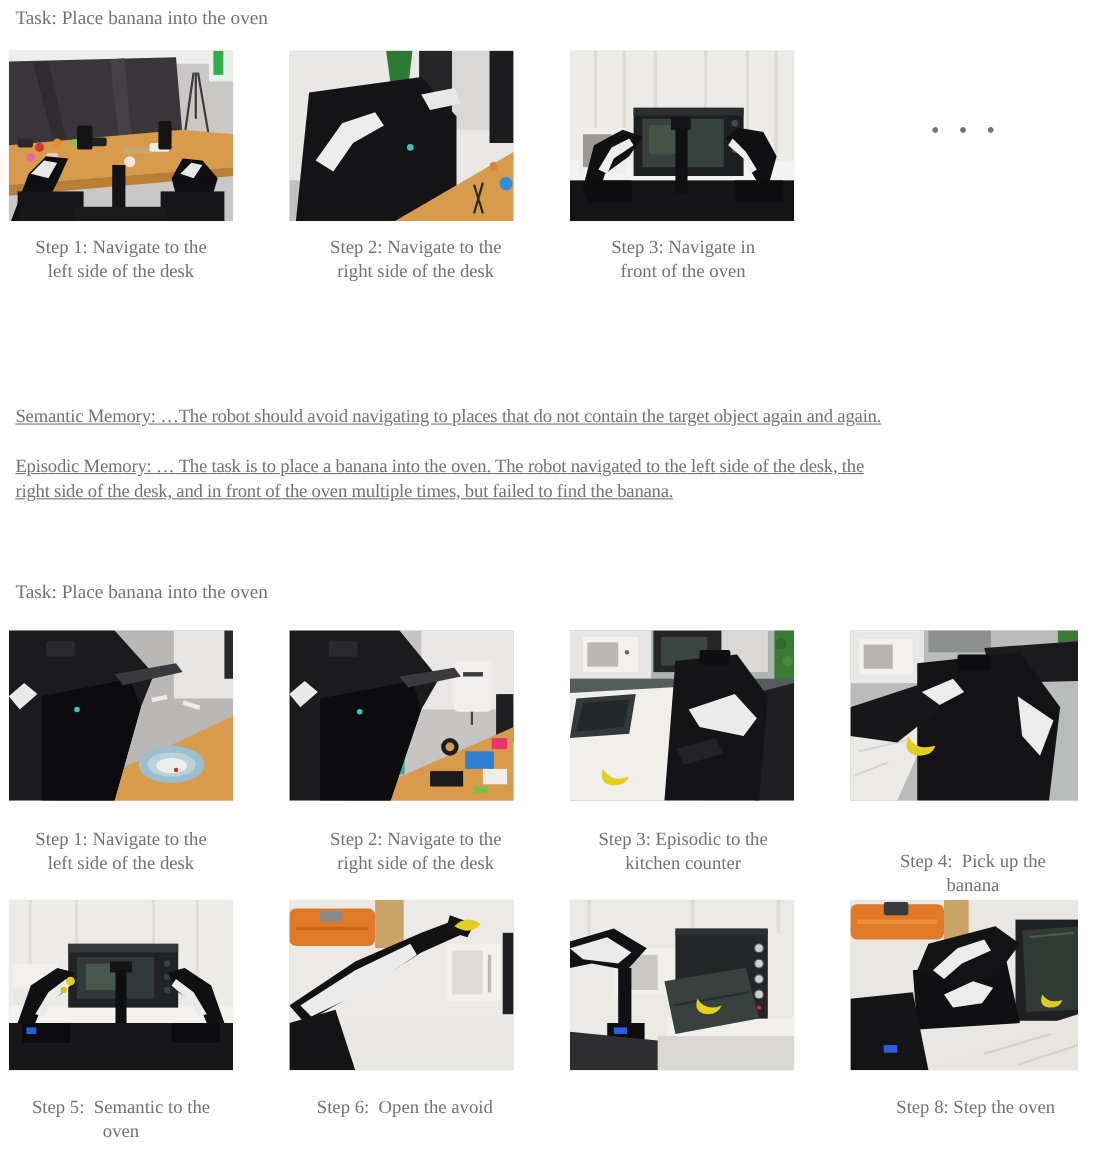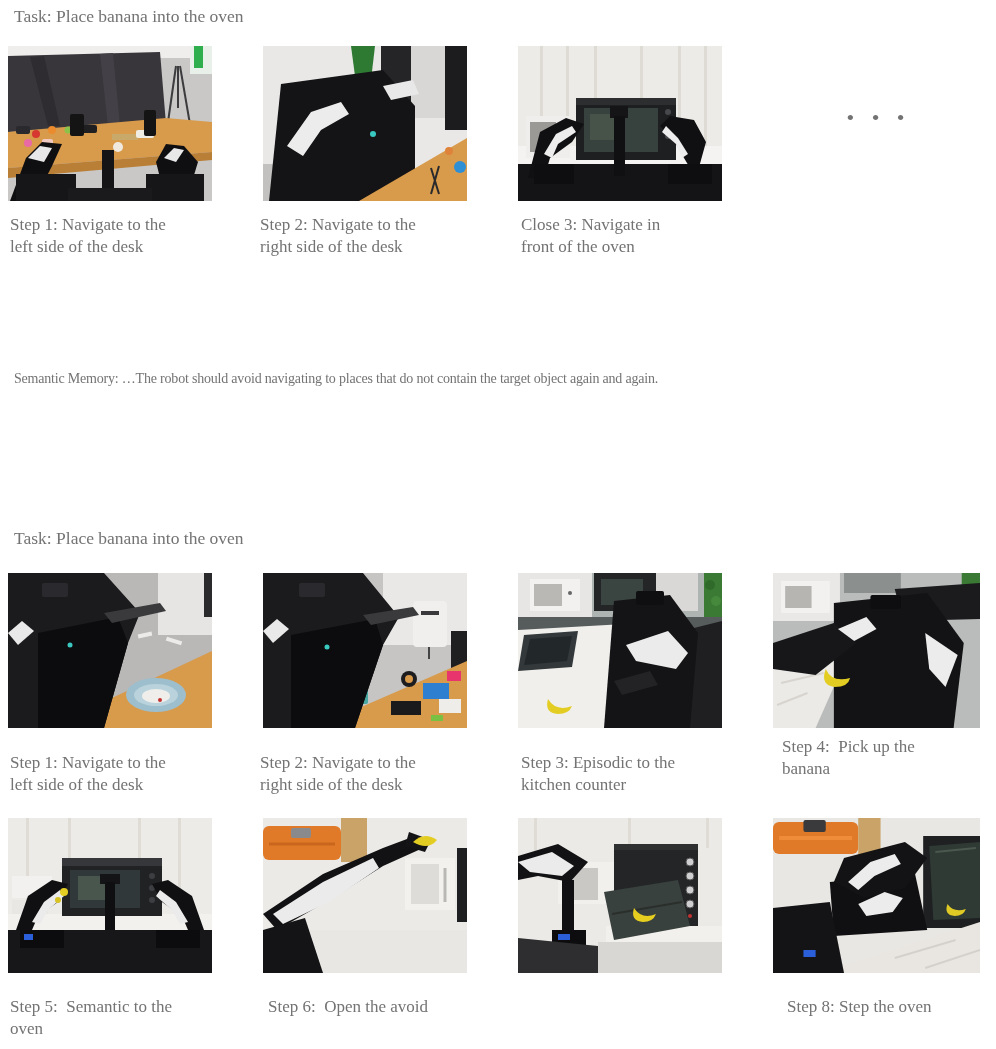--- a/index.html
+++ b/index.html
@@ -1,28 +1,28 @@
 <!DOCTYPE html>
 <html><head>
 <meta charset="utf-8">
 <style>
   html,body{margin:0;padding:0;background:#ffffff;}
   .page{position:relative;width:996px;height:1049px;background:#ffffff;
         font-family:"Liberation Serif", serif;color:#737373;overflow:hidden;}
   .title{position:absolute;font-size:17.5px;white-space:pre;}
-  .caption{position:absolute;font-size:17px;line-height:22px;white-space:pre-wrap;}
-  .memory{position:absolute;font-size:14px;line-height:23px;white-space:pre-wrap;letter-spacing:-0.2px;}
+  .caption{position:absolute;font-size:17px;line-height:22px;white-space:pre-wrap;text-align:center;}
+  .memory{position:absolute;font-size:17px;line-height:23px;white-space:pre-wrap;letter-spacing:-0.2px;text-decoration:underline;}
   .photo{position:absolute;width:204px;height:155px;overflow:hidden;background:#ddd;}
   .photo svg{display:block;width:100%;height:100%;}
   .dots{position:absolute;left:773px;top:100px;width:207px;height:36px;
         display:flex;align-items:center;justify-content:center;
         font-size:22px;word-spacing:8px;letter-spacing:2px;}
   
   .c1{left:8px}.c2{left:263px}.c3{left:518px}.c4{left:773px}
-  .t1{left:10px}.t2{left:260px}.t3{left:521px}.t4{left:782px}
+  .t1{left:10px}.t2{left:278px}.t3{left:521px}.t4{left:782px}
   .w207{width:207px}
 </style>
 </head>
 <body>
 
 <div class="page">
 
   <div class="title" style="top:6px;left:14px">Task: Place banana into the oven</div>
 
   <figure class="photo c1" style="top:46px;margin:0" aria-label="two black robot arms at the left side of a wooden desk scattered with colorful objects, dark curtain backdrop">
@@ -132,24 +132,26 @@
       <rect x="150" y="118" width="44" height="20" fill="#0e0e10"></rect>
     </svg>
   </figure>
 
   <div class="dots">• • •</div>
 
   <div class="caption t1" style="top:214px;width:200px">Step 1: Navigate to the
 left side of the desk</div>
   <div class="caption t2" style="top:214px;width:200px">Step 2: Navigate to the
 right side of the desk</div>
-  <div class="caption t3" style="top:214px;width:200px">Close 3: Navigate in
+  <div class="caption t3" style="top:214px;width:200px">Step 3: Navigate in
 front of the oven</div>
 
   <div class="memory" style="top:367px;left:14px;width:975px">Semantic Memory: …The robot should avoid navigating to places that do not contain the target object again and again.</div>
+  <div class="memory" style="top:412px;left:14px;width:975px">Episodic Memory: … The task is to place a banana into the oven. The robot navigated to the left side of the desk, the
+right side of the desk, and in front of the oven multiple times, but failed to find the banana.</div>
 
   <div class="title" style="top:528px;left:14px">Task: Place banana into the oven</div>
 
   <figure class="photo c1" style="top:573px;margin:0" aria-label="dark robot body beside a wooden desk holding a blue colander, gray floor and white cabinet behind">
     <svg viewBox="0 0 204 155" preserveAspectRatio="none">
       <rect x="0" y="0" width="204" height="155" fill="#b9b8b6"></rect>
       <rect x="150" y="0" width="54" height="62" fill="#e6e5e3"></rect>
       <rect x="196" y="0" width="8" height="44" fill="#2a2a2c"></rect>
       <rect x="158" y="66" width="16" height="4" fill="#ecebe9" transform="rotate(18 166 68)"></rect>
       <rect x="130" y="60" width="14" height="4" fill="#ecebe9" transform="rotate(-12 137 62)"></rect>
@@ -260,21 +262,21 @@
       <path d="M52,96 q6,14 24,9 q-2,9 -15,9 q-15,-2 -9,-18 z" fill="#e3cd22"></path>
     </svg>
   </figure>
 
   <div class="caption t1" style="top:752px;width:200px">Step 1: Navigate to the
 left side of the desk</div>
   <div class="caption t2" style="top:752px;width:200px">Step 2: Navigate to the
 right side of the desk</div>
   <div class="caption t3" style="top:752px;width:200px">Step 3: Episodic to the
 kitchen counter</div>
-  <div class="caption t4" style="top:736px;width:205px">Step 4:  Pick up the
+  <div class="caption t4" style="top:772px;width:205px">Step 4:  Pick up the
 banana</div>
 
   <figure class="photo c1" style="top:818px;margin:0" aria-label="two robot arms facing a closed black oven on a white table, banana in gripper, white curtain backdrop">
     <svg viewBox="0 0 204 155" preserveAspectRatio="none">
       <rect x="0" y="0" width="204" height="155" fill="#edebe7"></rect>
       <g fill="#dfdcd6">
         <rect x="18" y="0" width="3" height="96"></rect>
           <rect x="60" y="0" width="3" height="42"></rect>
         <rect x="130" y="0" width="3" height="40"></rect>
           <rect x="170" y="0" width="3" height="96"></rect>

